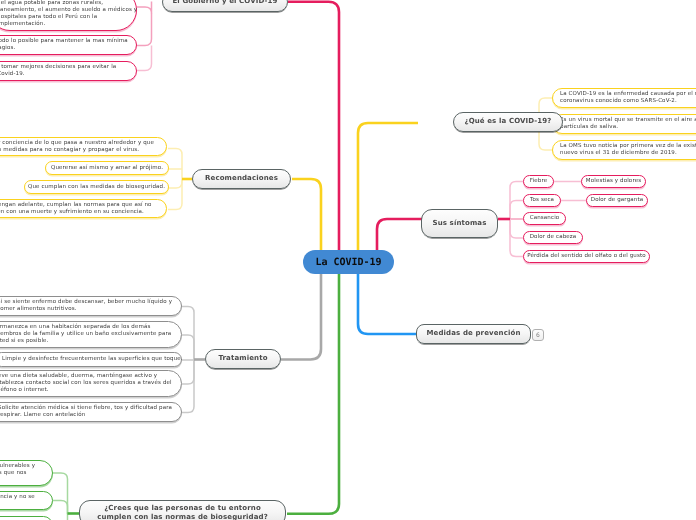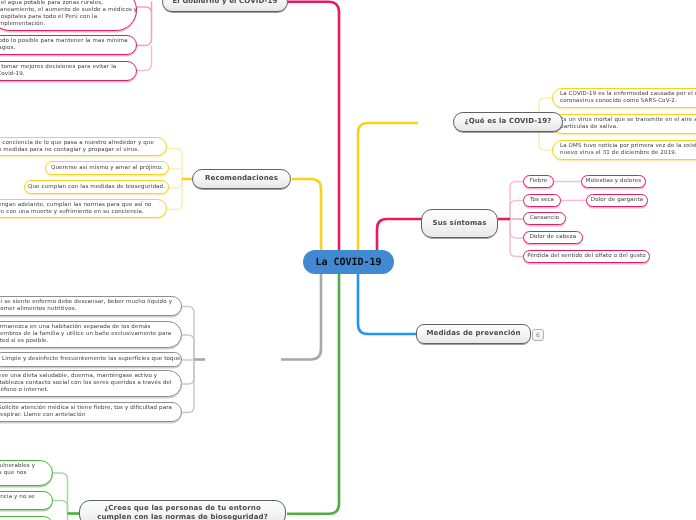--- a/index.html
+++ b/index.html
@@ -84,20 +84,21 @@
     <path d="M561,200.5 L586,200.5" stroke="#f7bed3"></path>
   </g>
 </svg>
 
 <div class="node central" style="left:303px;top:250px;width:91px;height:24px;">La COVID-19</div>
 
 <div class="node topic" style="left:162px;top:-8px;width:126px;height:20px;">El Gobierno y el COVID-19</div>
 
 <div class="node topic" style="left:192px;top:169px;width:99px;height:20px;">Recomendaciones</div>
 
+<div class="node topic" style="left:205px;top:349px;width:76px;height:20px;">Tratamiento</div>
 
 <div class="node topic" style="left:79px;top:500px;width:207px;height:26px;">¿Crees que las personas de tu entorno
 cumplen con las normas de bioseguridad?</div>
 
 <div class="node topic" style="left:417px;top:112px;width:110px;height:20px;margin-left:36px;">¿Qué es la COVID-19?</div>
 
 <div class="node topic" style="left:421px;top:209px;width:77px;height:29px;">Sus síntomas</div>
 
 <div class="node topic" style="left:416px;top:324px;width:115px;height:20px;border-radius:8px;">Medidas de prevención</div>
 

